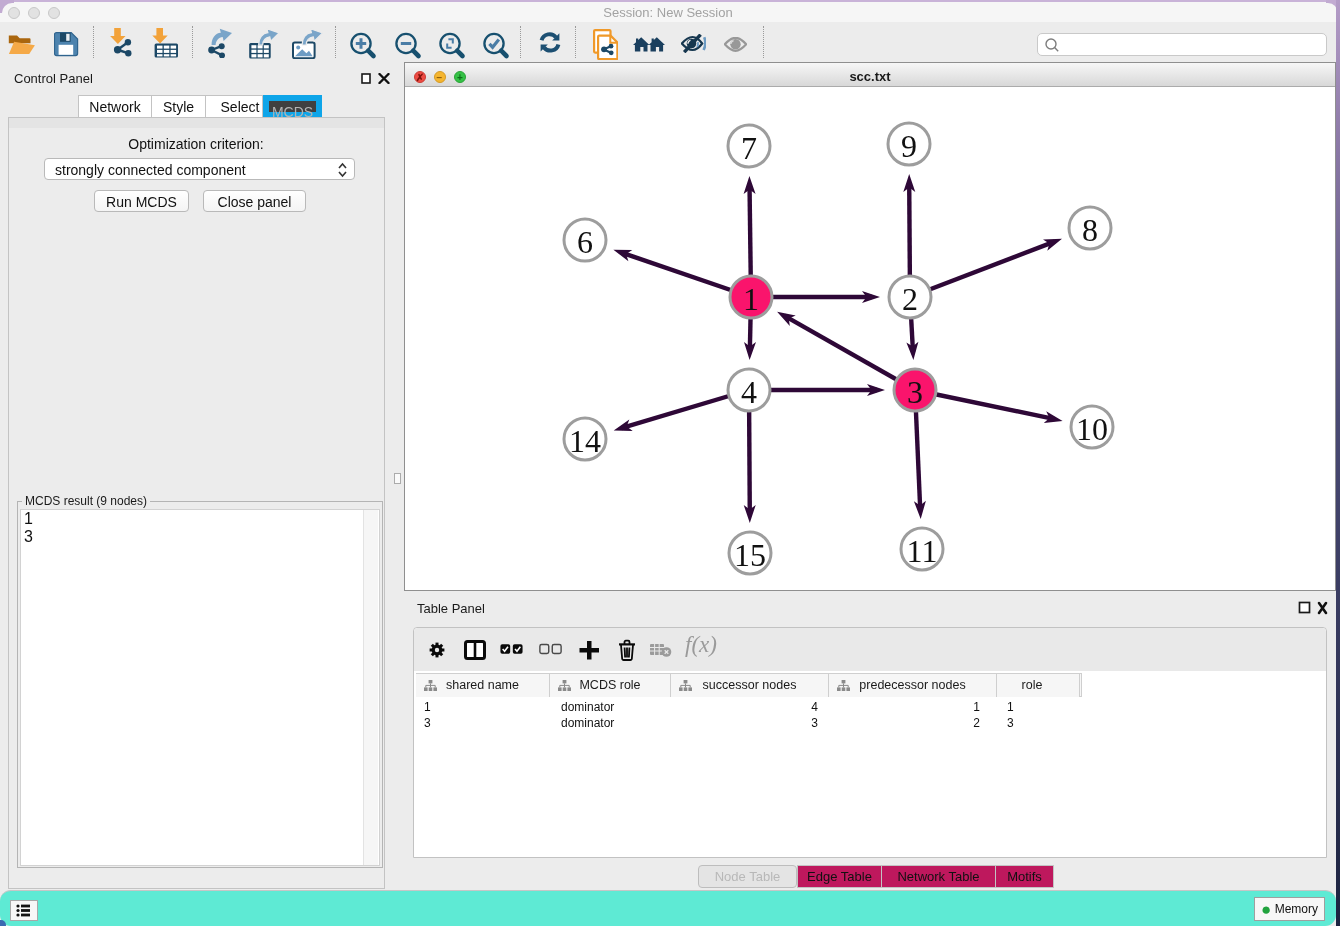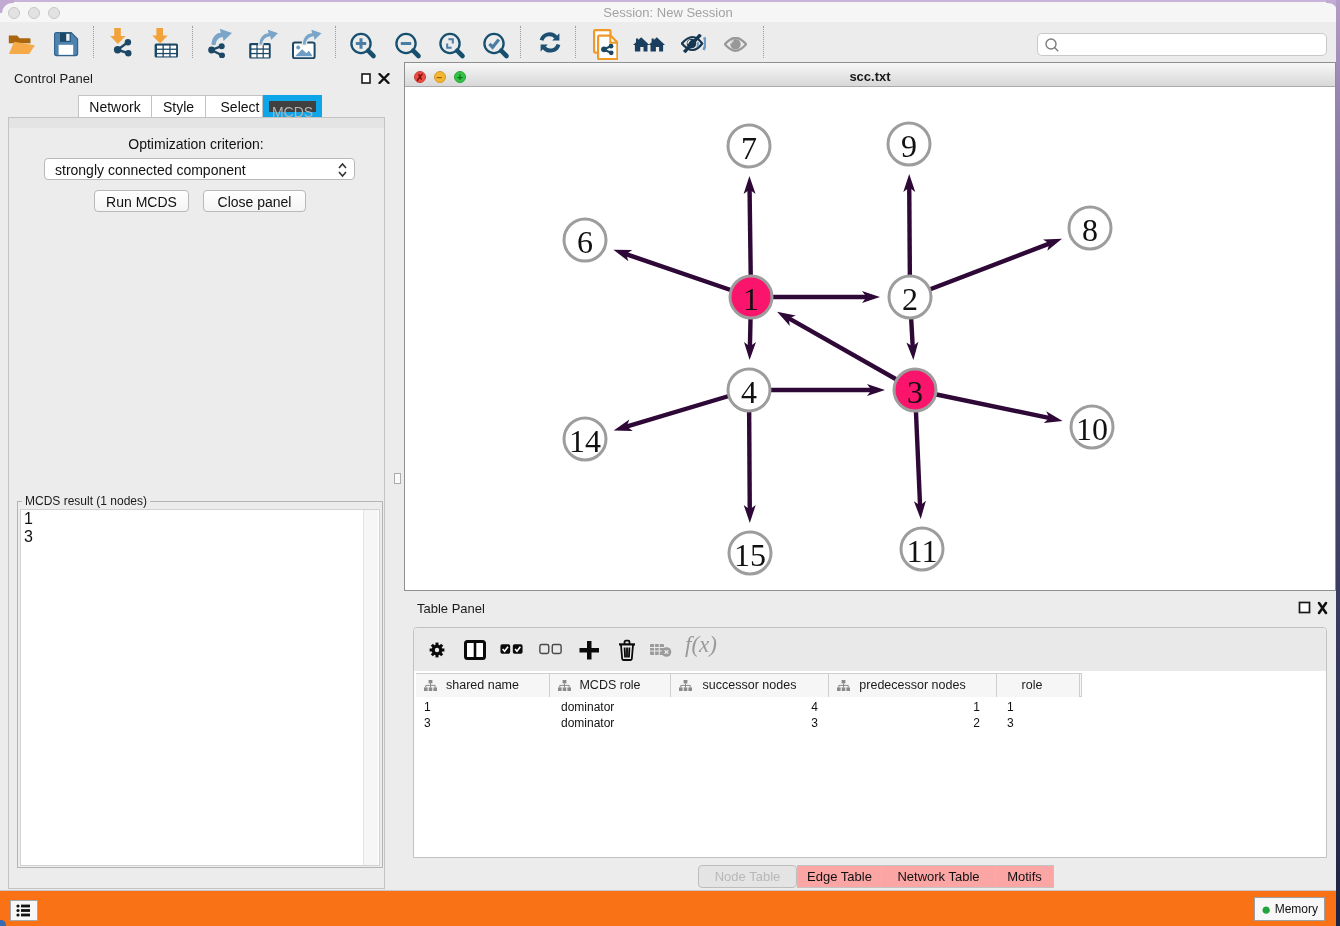--- a/index.html
+++ b/index.html
@@ -26,23 +26,23 @@
   
   #gwin { position:absolute; left:404px; top:62px; width:932px; height:529px; border:1px solid #8f8f8f; background:#fff; }
   #gtitle { position:absolute; left:0; top:0; width:100%; height:24px; background:linear-gradient(180deg,#f7f7f7,#d8d8d8); border-bottom:1px solid #ababab; }
   .light { position:absolute; top:8px; width:12px; height:12px; border-radius:50%; font-size:10px; line-height:11px; text-align:center; font-weight:700; }
   
   #tpanel { position:absolute; left:392px; top:596px; width:944px; height:293px; background:#ececec; }
   #tbox { position:absolute; left:21px; top:31px; width:914px; height:231px; background:#fff; border:1px solid #c2c2c2; border-radius:4px 4px 0 0; }
   #ttool { position:absolute; left:0; top:0; width:100%; height:43px; background:#e9e9e9; border-radius:4px 4px 0 0; }
   .th { position:absolute; top:0; height:23px; border-right:1px solid #cfcfcf; font-size:12.5px; color:#1a1a1a; text-align:center; padding-top:4px; }
   .cell { position:absolute; font-size:12px; color:#111; }
-  .btab { height:23px; font-size:13px; color:#111; background:#fca5a5; border:1px solid #c3c3c3; border-right:none; padding-top:3px; text-align:center; }
-  
-  #statusbar { position:absolute; left:0; top:890px; width:1336px; height:36px; background:#f97316; border-top:1px solid #c6c6c6; }
+  .btab { height:23px; font-size:13px; color:#111; background:#be185d; border:1px solid #c3c3c3; border-right:none; padding-top:3px; text-align:center; }
+  
+  #statusbar { position:absolute; left:0; top:890px; width:1336px; height:36px; background:#5eead4; border-top:1px solid #c6c6c6;border-radius:11px; }
 </style>
 </head>
 <body>
 <div id="app">
   <div id="titlebar">
     <div class="tl" style="left:8px"></div>
     <div class="tl" style="left:28px"></div>
     <div class="tl" style="left:48px"></div>
     <div id="wtitle">Session: New Session</div>
   </div>
@@ -222,21 +222,21 @@
       <div style="position:absolute; left:10px; top:3px; font-size:14px; color:#111;">strongly connected component</div>
       <svg style="position:absolute; right:6px; top:3px;" width="11" height="16" viewBox="0 0 11 16">
           <path d="M2 6 L5.5 2 L9 6" fill="none" stroke="#333" stroke-width="1.6"></path>
           <path d="M2 10 L5.5 14 L9 10" fill="none" stroke="#333" stroke-width="1.6"></path>
         </svg>
     </div>
     <div class="btn" style="left:94px; top:130px; width:95px; height:22px; padding-top:3px;">Run MCDS</div>
     <div class="btn" style="left:203px; top:130px; width:103px; height:22px; padding-top:3px;">Close panel</div>
 
     <fieldset class="abs" style="left:17px; top:434px; width:366px; height:374px; border:1px solid #b4b4b4; background:#ececec;">
-      <legend style="font-size:12px; color:#1a1a1a; margin-left:4px; padding:0 3px;">MCDS result (1 nodes)</legend>
+      <legend style="font-size:12px; color:#1a1a1a; margin-left:4px; padding:0 3px;">MCDS result (9 nodes)</legend>
     </fieldset>
     <div class="abs" style="left:20px; top:449px; width:360px; height:357px; background:#fff; border:1px solid #d2d2d2;">
       <div style="position:absolute; left:3px; top:0px; font-size:16px; color:#111;">1<br>3</div>
       <div style="position:absolute; right:1px; top:0px; width:15px; height:100%; background:#f6f6f6; border-left:1px solid #e3e3e3;"></div>
     </div>
   </div>
   <div class="abs" style="left:394px; top:473px; width:7px; height:11px; background:#fafafa; border:1px solid #ababab;"></div>
   <div class="abs" style="left:864px; top:585px; width:10px; height:6px; background:#fafafa; border:1px solid #ababab;"></div>
   <div id="gwin">
     <div id="gtitle">

